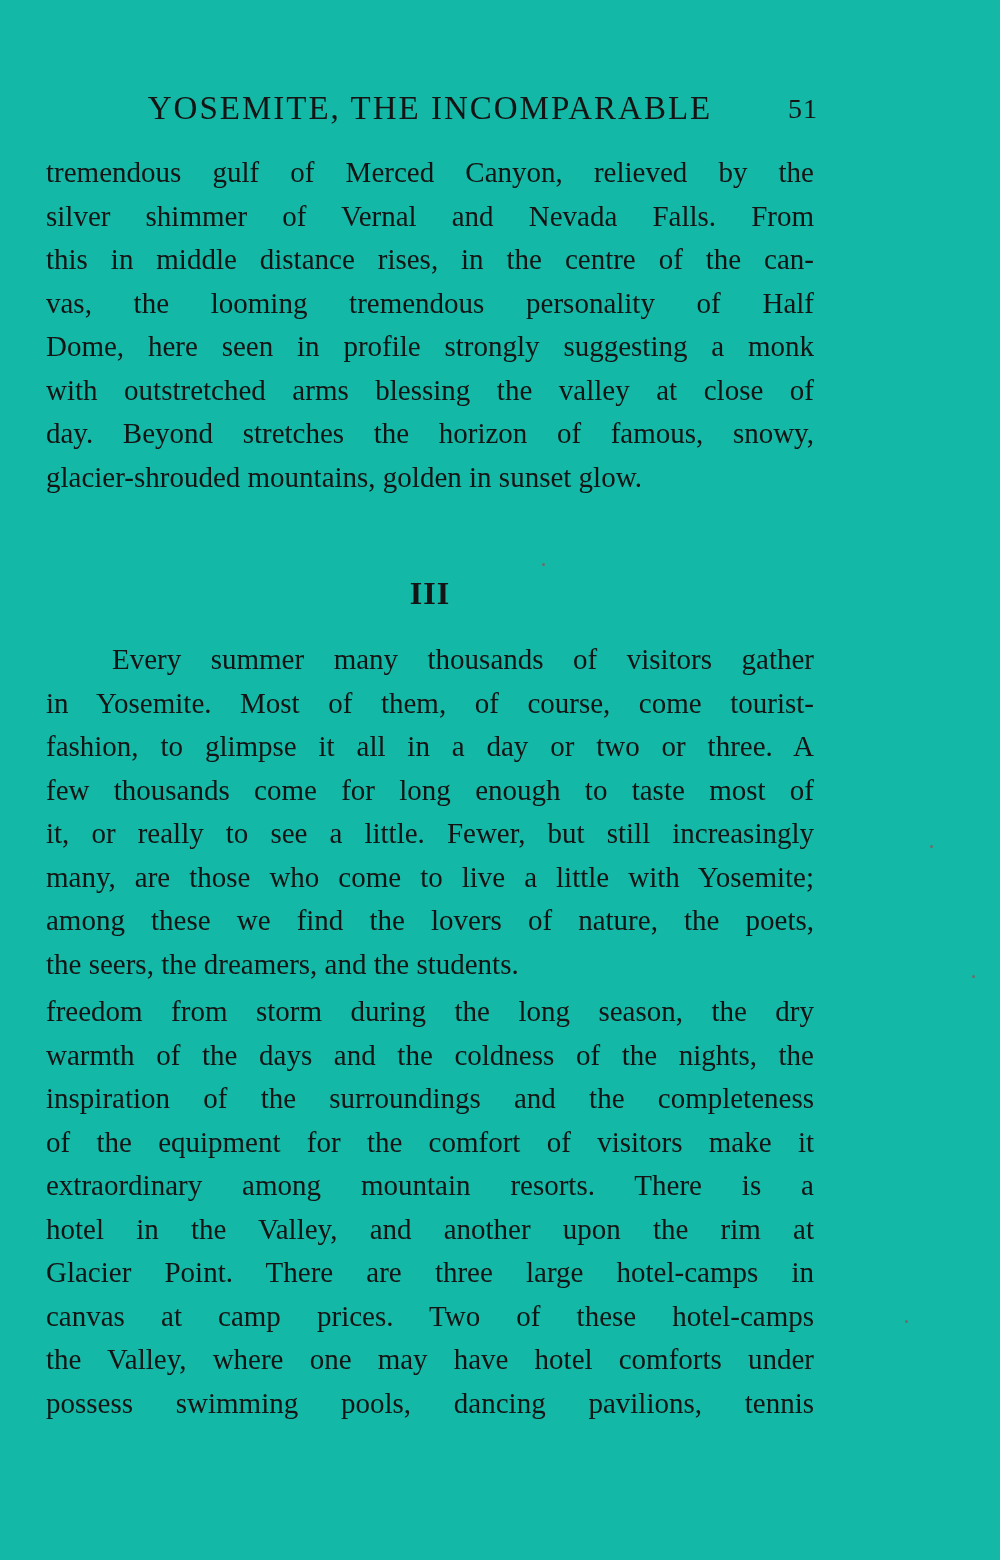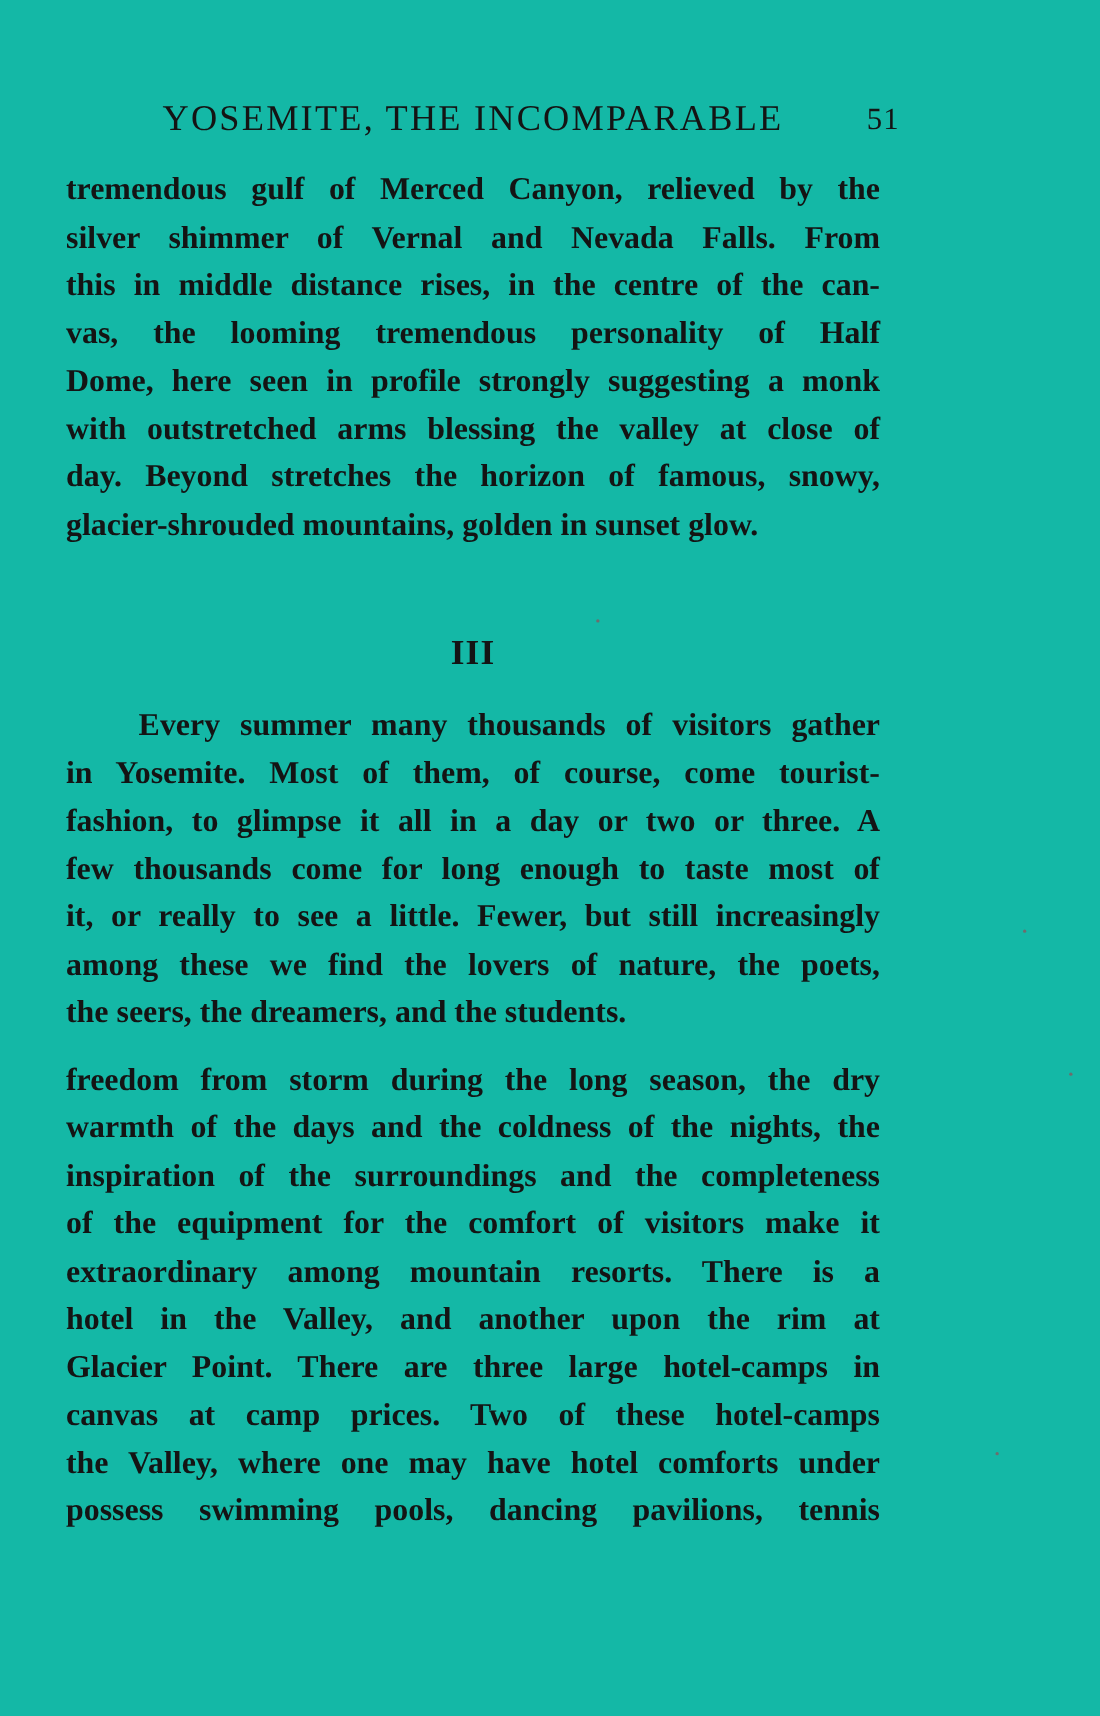--- a/index.html
+++ b/index.html
@@ -46,22 +46,21 @@
   }
   .block-heading {
     margin: 72px 0 23px 0;
     text-align: center;
     font-size: 32px;
     line-height: 44px;
     letter-spacing: 1px;
     font-weight: bold;
   }
   .block-paragraph {
-    margin: 18px;
-    font-weight: bold;
+    margin: 4px;
   }
   .line {
     font-size: 29px;
     line-height: 43.5px;
     text-align: justify;
     text-align-last: justify;
     white-space: nowrap;
   }
   .line.lastline {
     text-align-last: left;
@@ -96,20 +95,21 @@
           <div class="line">day. Beyond stretches the horizon of famous, snowy,</div>
           <div class="line lastline">glacier-shrouded mountains, golden in sunset glow.</div>
         </div>
         <div class="block-heading">III</div>
         <div class="block-paragraph">
           <div class="line indent">Every summer many thousands of visitors gather</div>
           <div class="line">in Yosemite. Most of them, of course, come tourist-</div>
           <div class="line">fashion, to glimpse it all in a day or two or three. A</div>
           <div class="line">few thousands come for long enough to taste most of</div>
           <div class="line">it, or really to see a little. Fewer, but still increasingly</div>
+          <div class="line">many, are those who come to live a little with Yosemite;</div>
           <div class="line">among these we find the lovers of nature, the poets,</div>
           <div class="line lastline">the seers, the dreamers, and the students.</div>
         </div>
         <div class="block-paragraph">
           <div class="line">freedom from storm during the long season, the dry</div>
           <div class="line">warmth of the days and the coldness of the nights, the</div>
           <div class="line">inspiration of the surroundings and the completeness</div>
           <div class="line">of the equipment for the comfort of visitors make it</div>
           <div class="line">extraordinary among mountain resorts. There is a</div>
           <div class="line">hotel in the Valley, and another upon the rim at</div>

